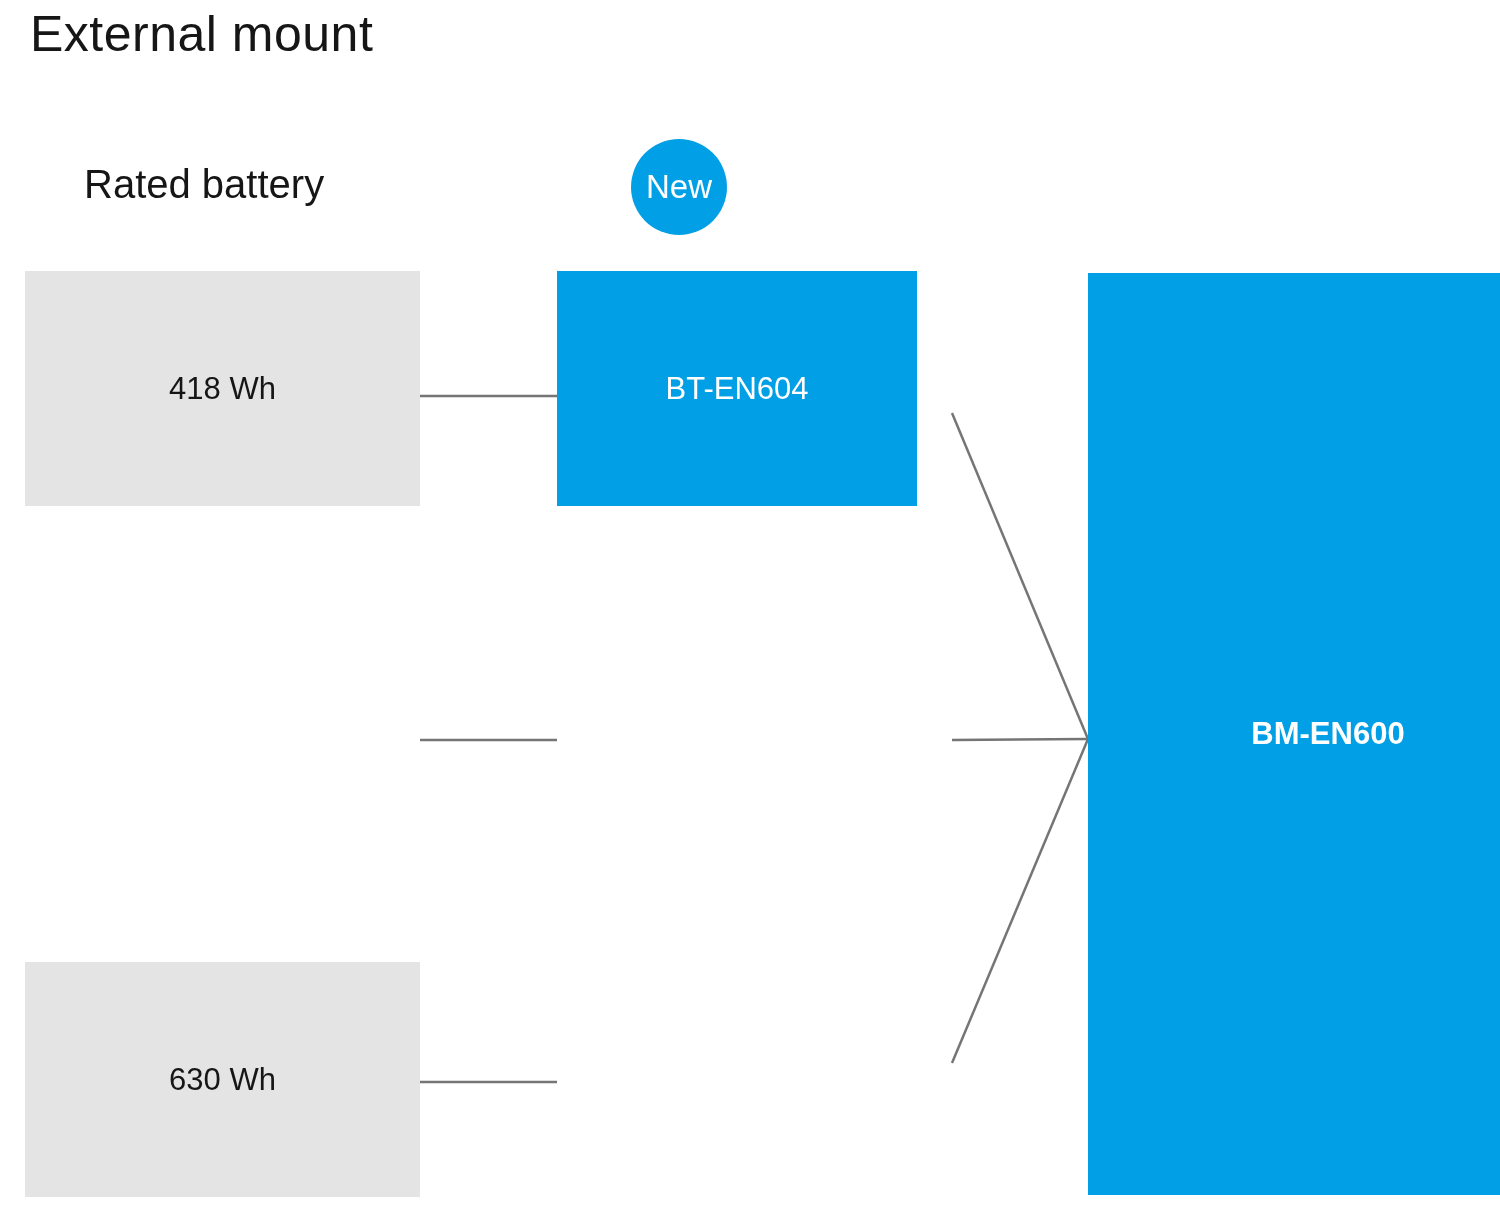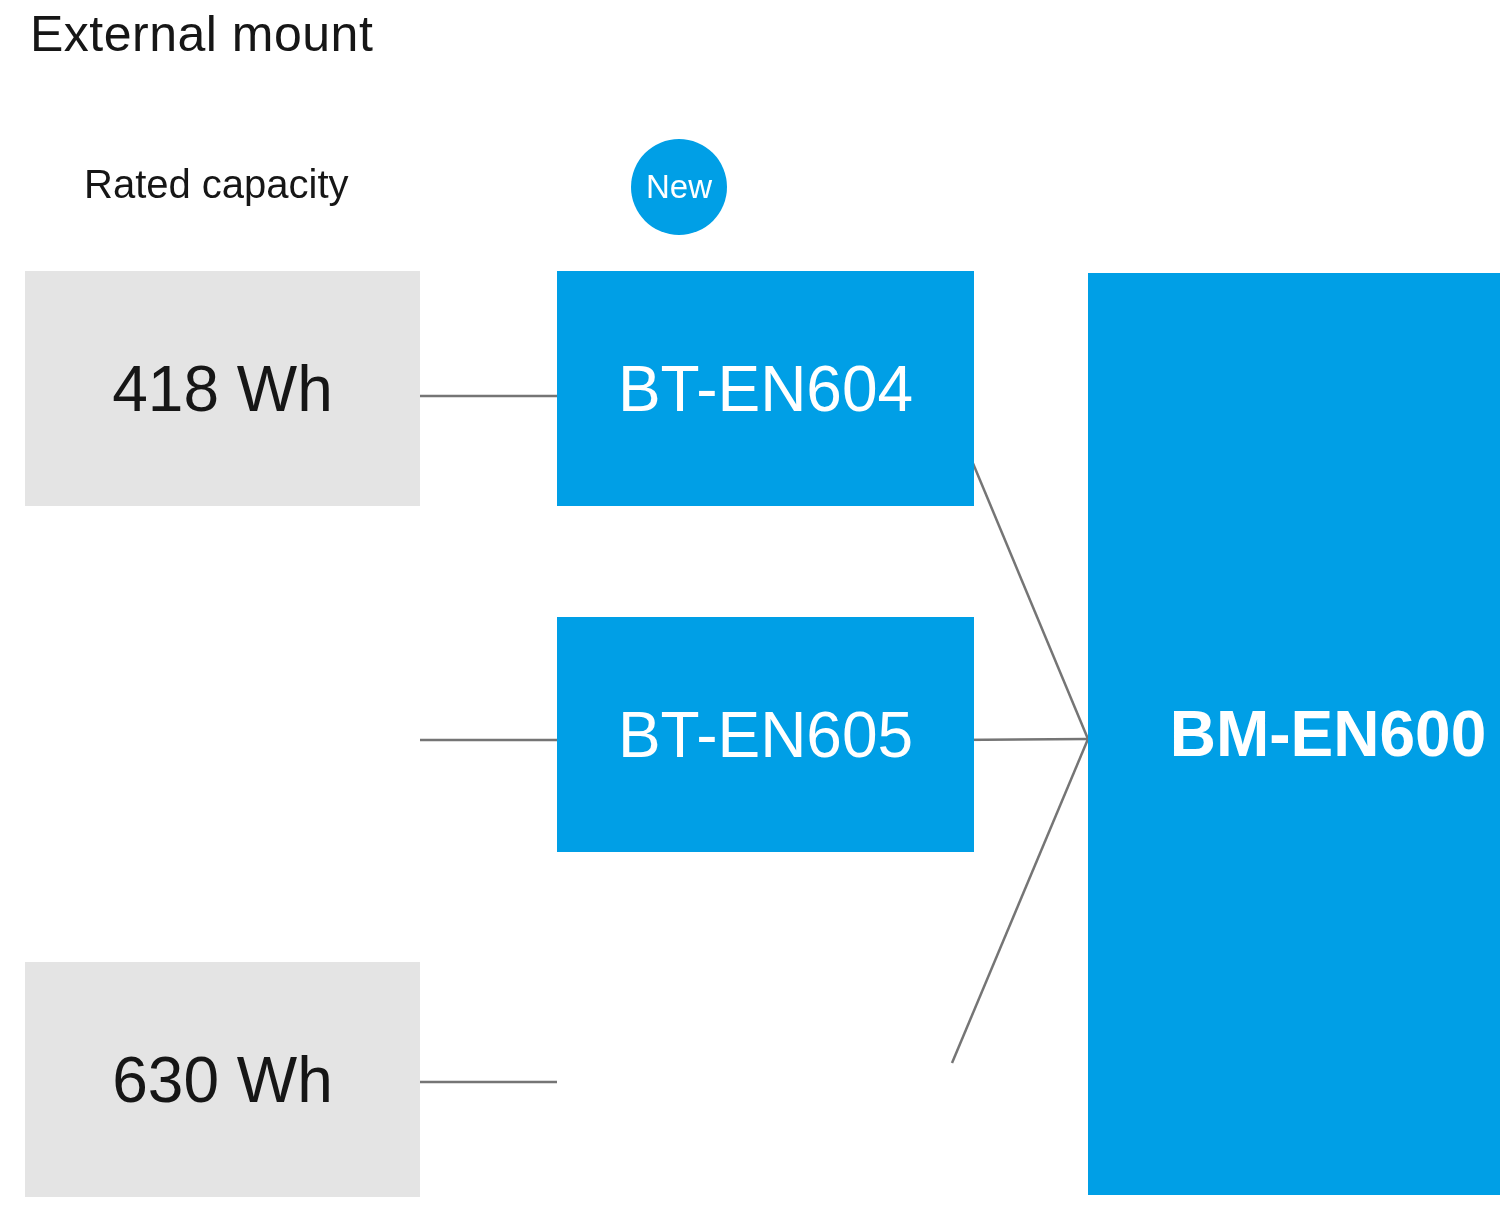--- a/index.html
+++ b/index.html
@@ -72,33 +72,33 @@
   }
   svg.connectors line {
     stroke: var(--line-gray, #757575);
     stroke-width: 2.5;
   }
   .box {
     position: absolute;
     display: flex;
     align-items: center;
     justify-content: center;
-    font-size: 64px;
+    font-size: 31px;
     white-space: nowrap;
   }
   .box.gray {
     left: 25px;
     width: 395px;
     height: 235px;
     background: var(--box-gray, #E4E4E4);
     color: var(--text-dark, #161616);
   }
   .box.blue {
     left: 557px;
-    width: 417px;
+    width: 360px;
     height: 235px;
     background: var(--accent, #009FE6);
     color: #ffffff;
   }
   .row1 { top: 271px; }
   .row2 { top: 617px; }
   .row3 { top: 962px; }
   .box.mount {
     left: 1088px;
     top: 273px;
@@ -109,21 +109,21 @@
     font-weight: bold;
   }
 </style>
 </head>
 <body>
 
 <div class="stage">
 
   <div class="page-title">External mount</div>
 
-  <div class="capacity-label">Rated capacity</div>
+  <div class="capacity-label">Rated battery</div>
 
   <div class="legend">
     <div class="badge">
       <span>New</span>
     </div>
   </div>
 
   <svg class="connectors" viewBox="0 0 1500 1213" xmlns="http://www.w3.org/2000/svg">
     <line x1="420" y1="396" x2="557" y2="396"></line>
     <line x1="420" y1="740" x2="557" y2="740"></line>
@@ -136,21 +136,18 @@
   <div class="box gray row1">
     <span>418 Wh</span>
   </div>
   <div class="box gray row3">
     <span>630 Wh</span>
   </div>
 
   <div class="box blue row1">
     <span>BT-EN604</span>
   </div>
-  <div class="box blue row2">
-    <span>BT-EN605</span>
-  </div>
 
   <div class="box mount">
     <span>BM-EN600</span>
   </div>
 
 </div>
 
 </body></html>

